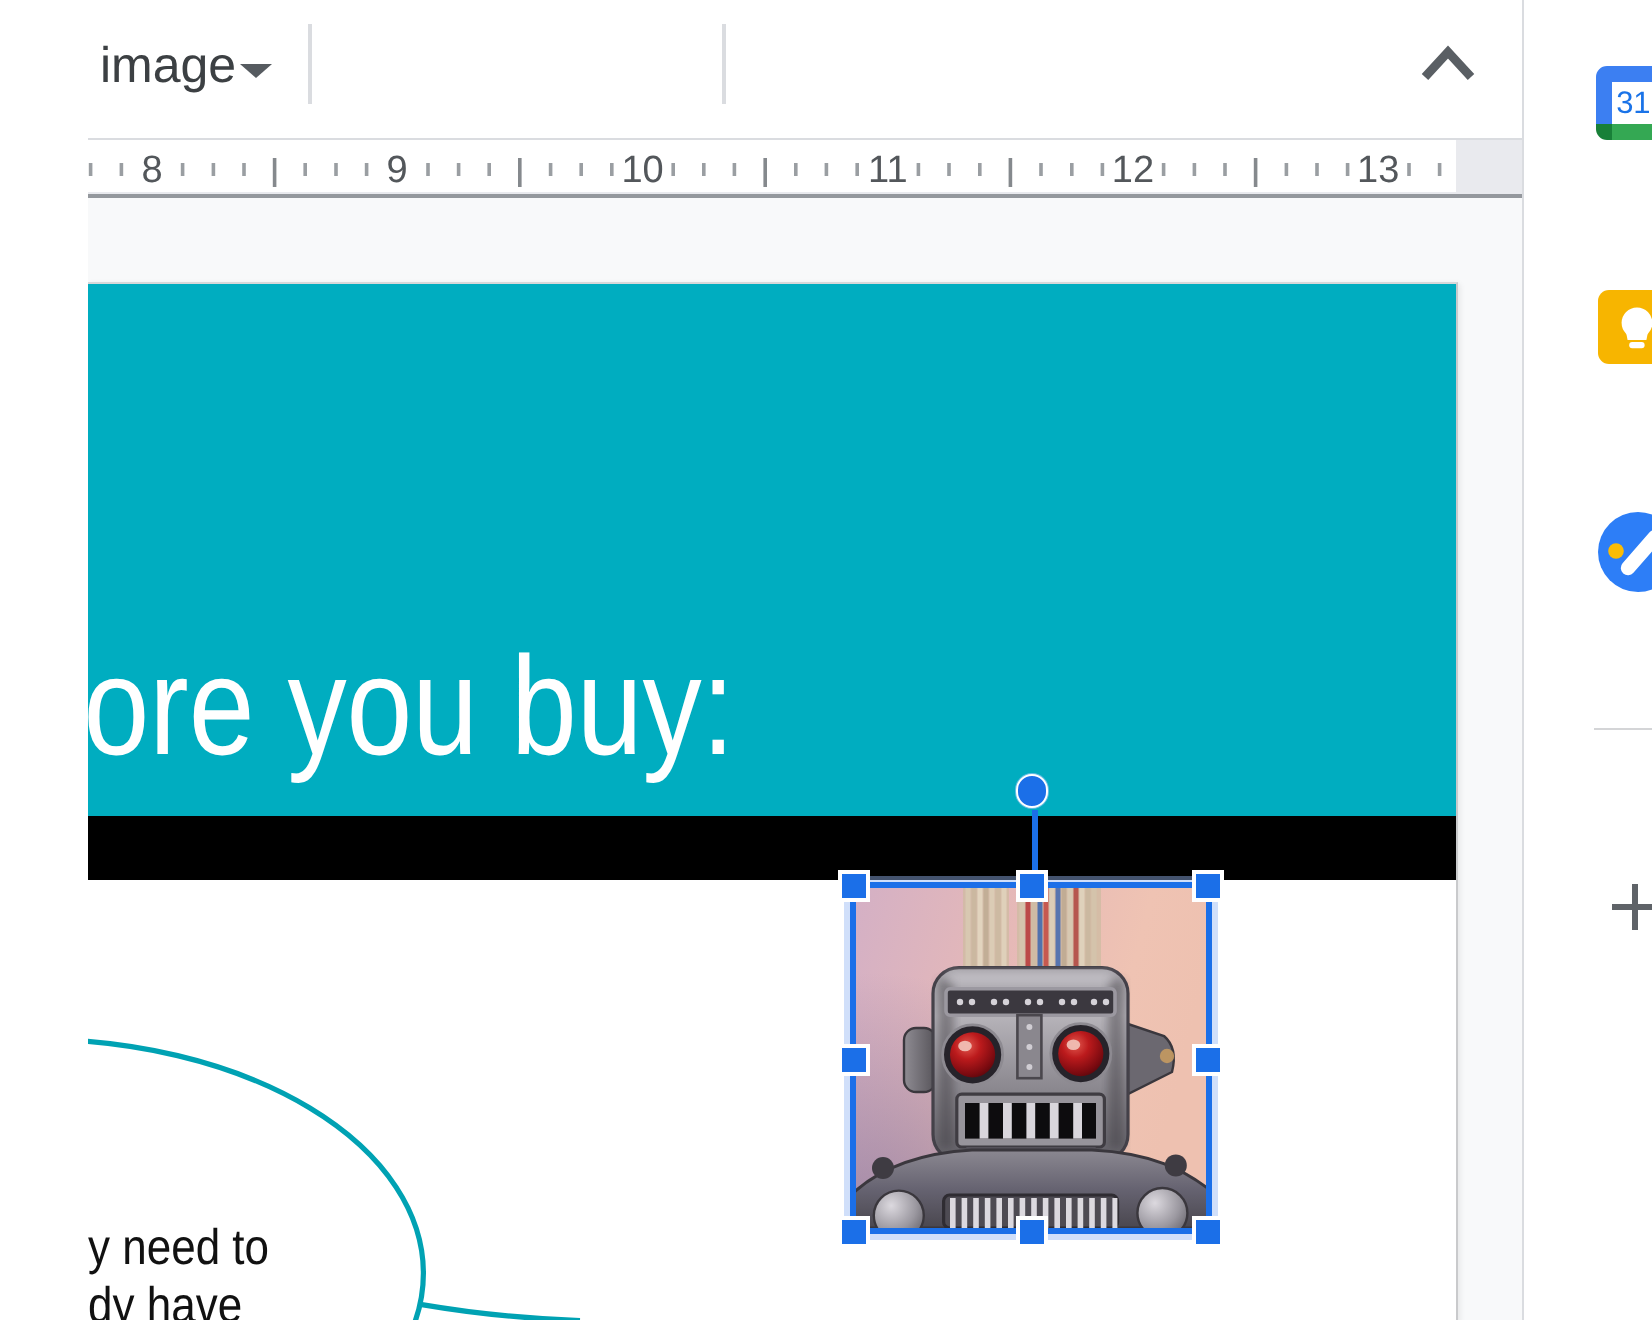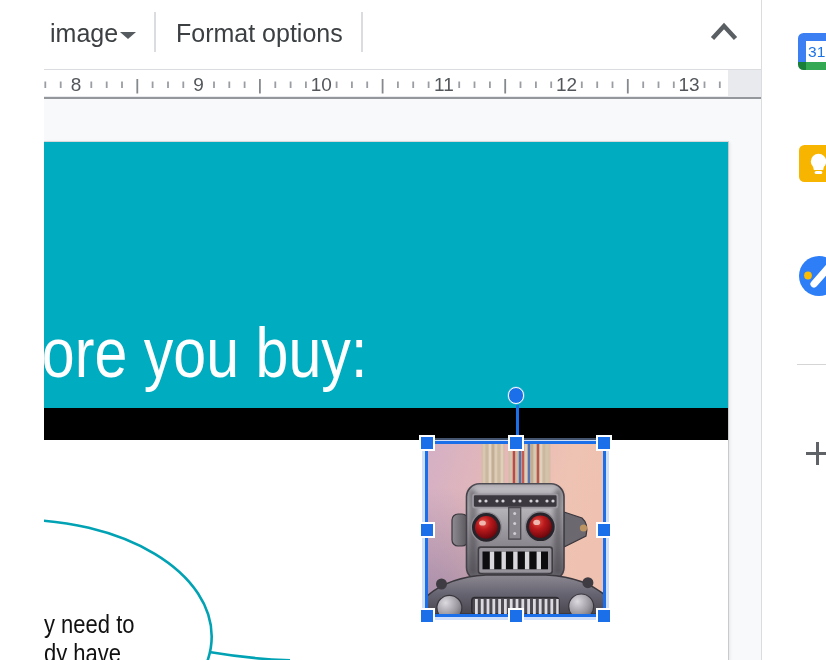--- a/index.html
+++ b/index.html
@@ -10,21 +10,20 @@
 </head>
 <body>
 <div id="stage">
 
   <div class="abs" style="left:0;top:0;width:717px;height:70px;background:#fff;"></div>
   <div class="abs" style="left:0;top:98px;width:717px;height:562px;background:#f8f9fa;"></div>
 
   <div class="abs" style="left:6px;top:19px;width:300px;height:30px;font-size:25px;color:#3c4043;">image</div>
   <div class="abs" style="left:76px;top:31.5px;width:0;height:0;border-left:8px solid transparent;border-right:8px solid transparent;border-top:7.3px solid #565b60;"></div>
   <div class="abs" style="left:110px;top:12px;width:2px;height:40px;background:#dadce0;"></div>
-  <div class="abs" style="left:132px;top:19px;width:300px;height:30px;font-size:25px;color:#3c4043;">Format options</div>
   <div class="abs" style="left:317px;top:12px;width:2px;height:40px;background:#dadce0;"></div>
   <svg class="abs" style="left:663px;top:20px;" width="32" height="26" viewBox="0 0 32 26">
     <path d="M5.5 18.5 L17 6 L28.5 18.5" fill="none" stroke="#5a5f64" stroke-width="4.4"></path>
   </svg>
 
   <div class="abs" style="left:0;top:69px;width:717px;height:30px;background:#e9eaee;border-top:1px solid #dadce0;border-bottom:2px solid #94989d;box-sizing:border-box;"></div>
   <div class="abs" style="left:0;top:70px;width:684px;height:26px;background:#ffffff;" id="rulerwhite"></div>
   <svg class="abs" style="left:0;top:70px;" width="684" height="28" viewBox="0 0 684 28">
   <rect x="0.4" y="11.5" width="1.8" height="6.5" fill="#9a9ea2"></rect>
   <rect x="15.8" y="11.5" width="1.8" height="6.5" fill="#9a9ea2"></rect>

